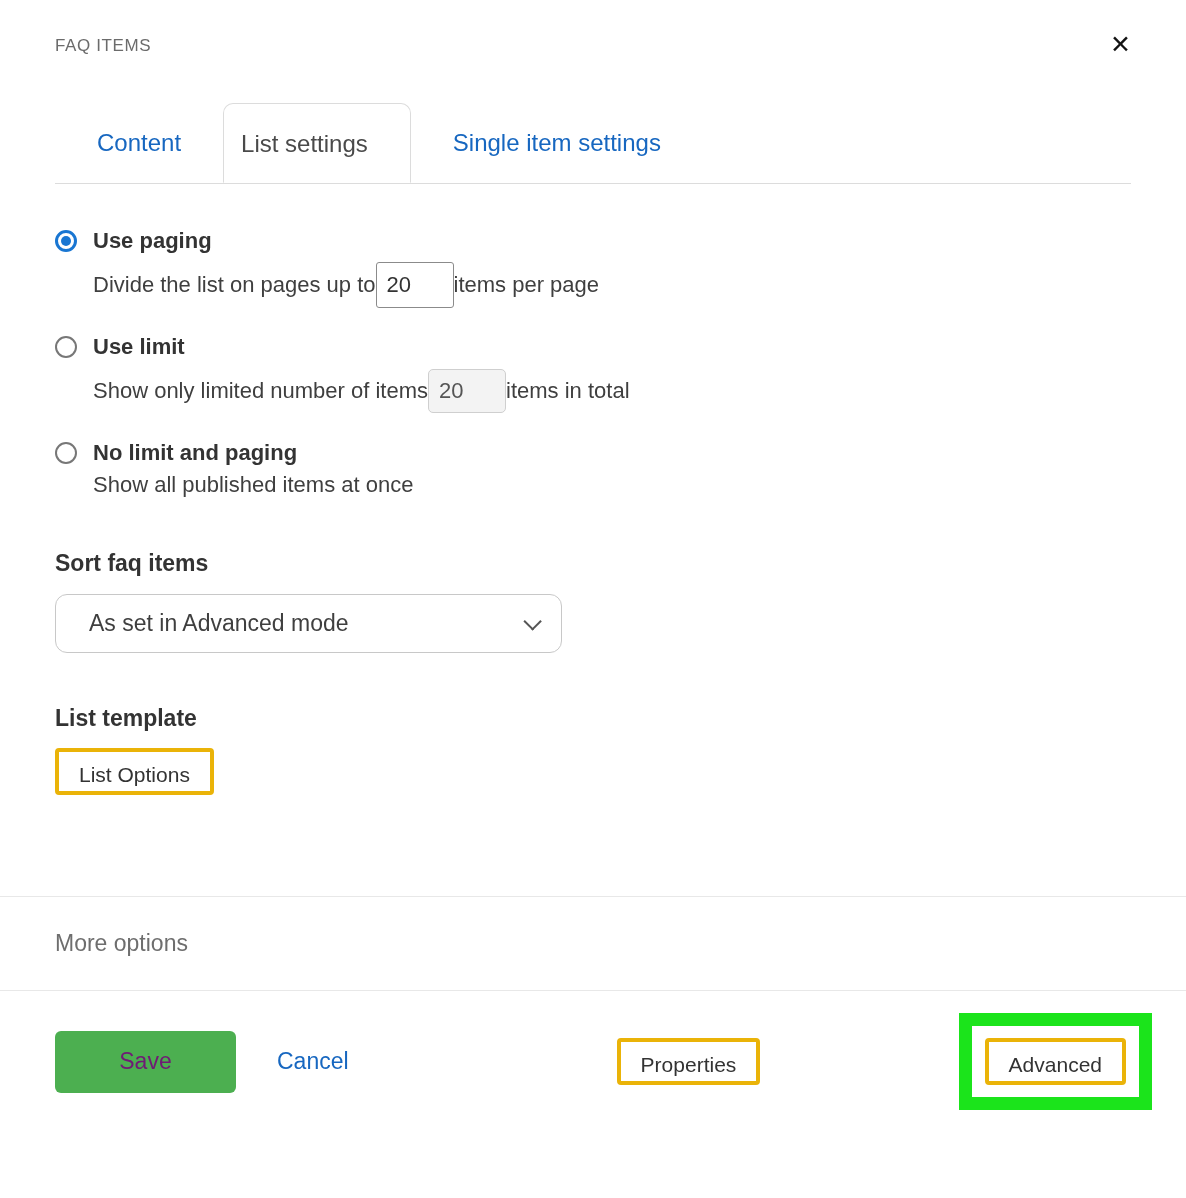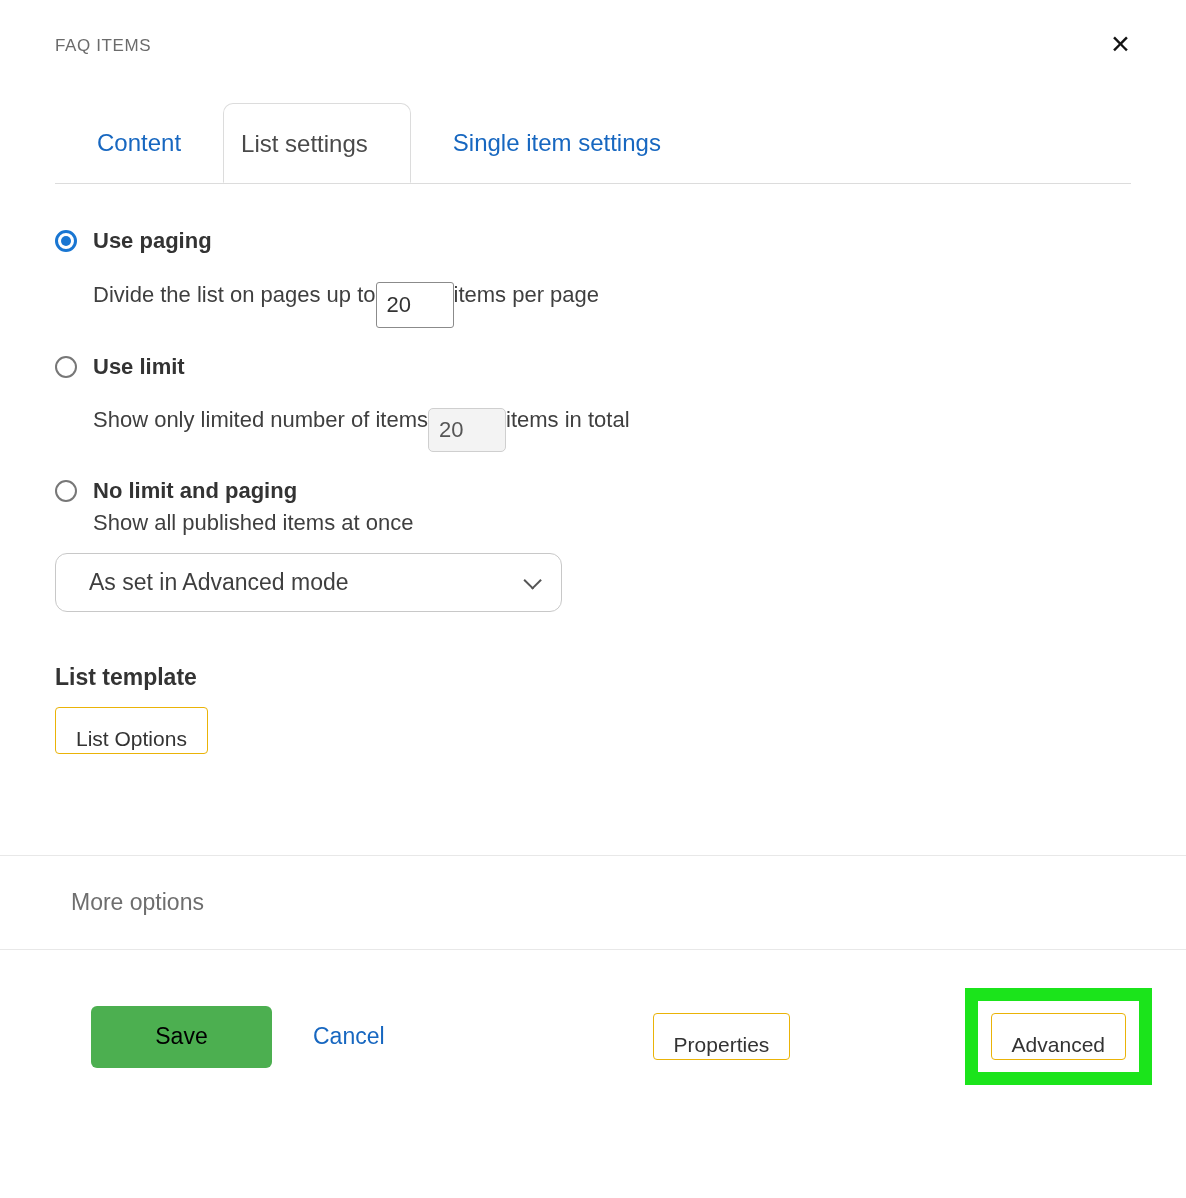--- a/index.html
+++ b/index.html
@@ -54,54 +54,54 @@
   }
   .radio[data-checked="true"]::after{opacity:1;}
   .option-label{font-weight:bold;font-size:22px;color:#333;}
   .option-desc{
     margin-left:38px;margin-top:8px;font-size:22px;color:#3f3f3f;
     display:flex;align-items:center;min-height:46px;
   }
   .option-desc.plain{min-height:0;margin-top:6px;}
   .num-input{
     width:78px;height:46px;border:1px solid #8b8b8b;border-radius:3px;
-    font-size:22px;padding:0 10px;color:#333;font-family:inherit;background:#fff;margin-top:20px;
+    font-size:22px;padding:0 10px;color:#333;font-family:inherit;background:#fff;
   }
   .num-input.muted{background:#f3f3f3;border:1px solid #cfcfcf;border-radius:5px;height:44px;color:#555;}
 
   
   .section-label{font-weight:bold;font-size:23px;color:#333;margin-top:52px;}
   .select{
     width:507px;height:59px;border:1px solid #c8c8c8;border-radius:12px;margin-top:17px;
     display:flex;align-items:center;justify-content:space-between;
     padding:0 24px 0 33px;font-size:23px;color:#3f3f3f;cursor:pointer;background:#fff;
   }
   .chevron{
     width:13px;height:13px;border-right:2px solid #555;border-bottom:2px solid #555;
     transform:rotate(45deg) translateY(-3px);flex:none;
   }
   .btn{
-    display:inline-block;background:#fff;border:1px solid #eab308;border-radius:4px;
-    font-size:21px;color:#333;padding:8px 20px;height:47px;line-height:45px;
+    display:inline-block;background:#fff;border:4px solid #eab308;border-radius:4px;
+    font-size:21px;color:#333;padding:0 20px;height:47px;line-height:45px;
     cursor:pointer;font-family:inherit;
   }
   .list-options-btn{margin-top:16px;}
 
   
   .more-band{
-    margin:101px -55px 16px;border-top:1px solid var(--line-soft);border-bottom:1px solid var(--line-soft);
-    padding:33px 71px;
+    margin:101px -55px 0;border-top:1px solid var(--line-soft);border-bottom:1px solid var(--line-soft);
+    padding:33px 55px;
   }
   .more-label{font-size:23px;color:#6e6e6e;cursor:pointer;}
 
   
   .footer{display:flex;align-items:center;height:141px;margin-right:-21px;}
   .save-btn{
-    width:181px;height:62px;background:var(--green);color:#000000;border:none;border-radius:6px;
-    font-size:23px;cursor:pointer;font-family:inherit;margin-left:36px;
+    width:181px;height:62px;background:var(--green);color:#701a75;border:none;border-radius:6px;
+    font-size:23px;cursor:pointer;font-family:inherit;
   }
   .cancel-link{margin-left:35px;font-size:23px;color:var(--blue);cursor:pointer;background:none;border:none;font-family:inherit;}
   .properties-btn{margin-left:262px;}
   .advanced-wrap{
     margin-left:auto;border:13px solid var(--hl-green);background:#fff;
     padding:12px 13px;
   }
 </style>
 </head>
 <body>
@@ -150,20 +150,21 @@
         <span class="radio" data-checked="false"></span>
         <span class="option-label">No limit and paging</span>
       </div>
       <div class="option-desc plain">
         <span>Show all published items at once</span>
       </div>
     </div>
 
   </div>
 
+  <div class="section-label">Sort faq items</div>
   <div class="select">
     <span>As set in Advanced mode</span>
     <span class="chevron"></span>
   </div>
 
   <div class="section-label">List template</div>
 
   <button class="btn list-options-btn">List Options</button>
 
   <div class="more-band">

